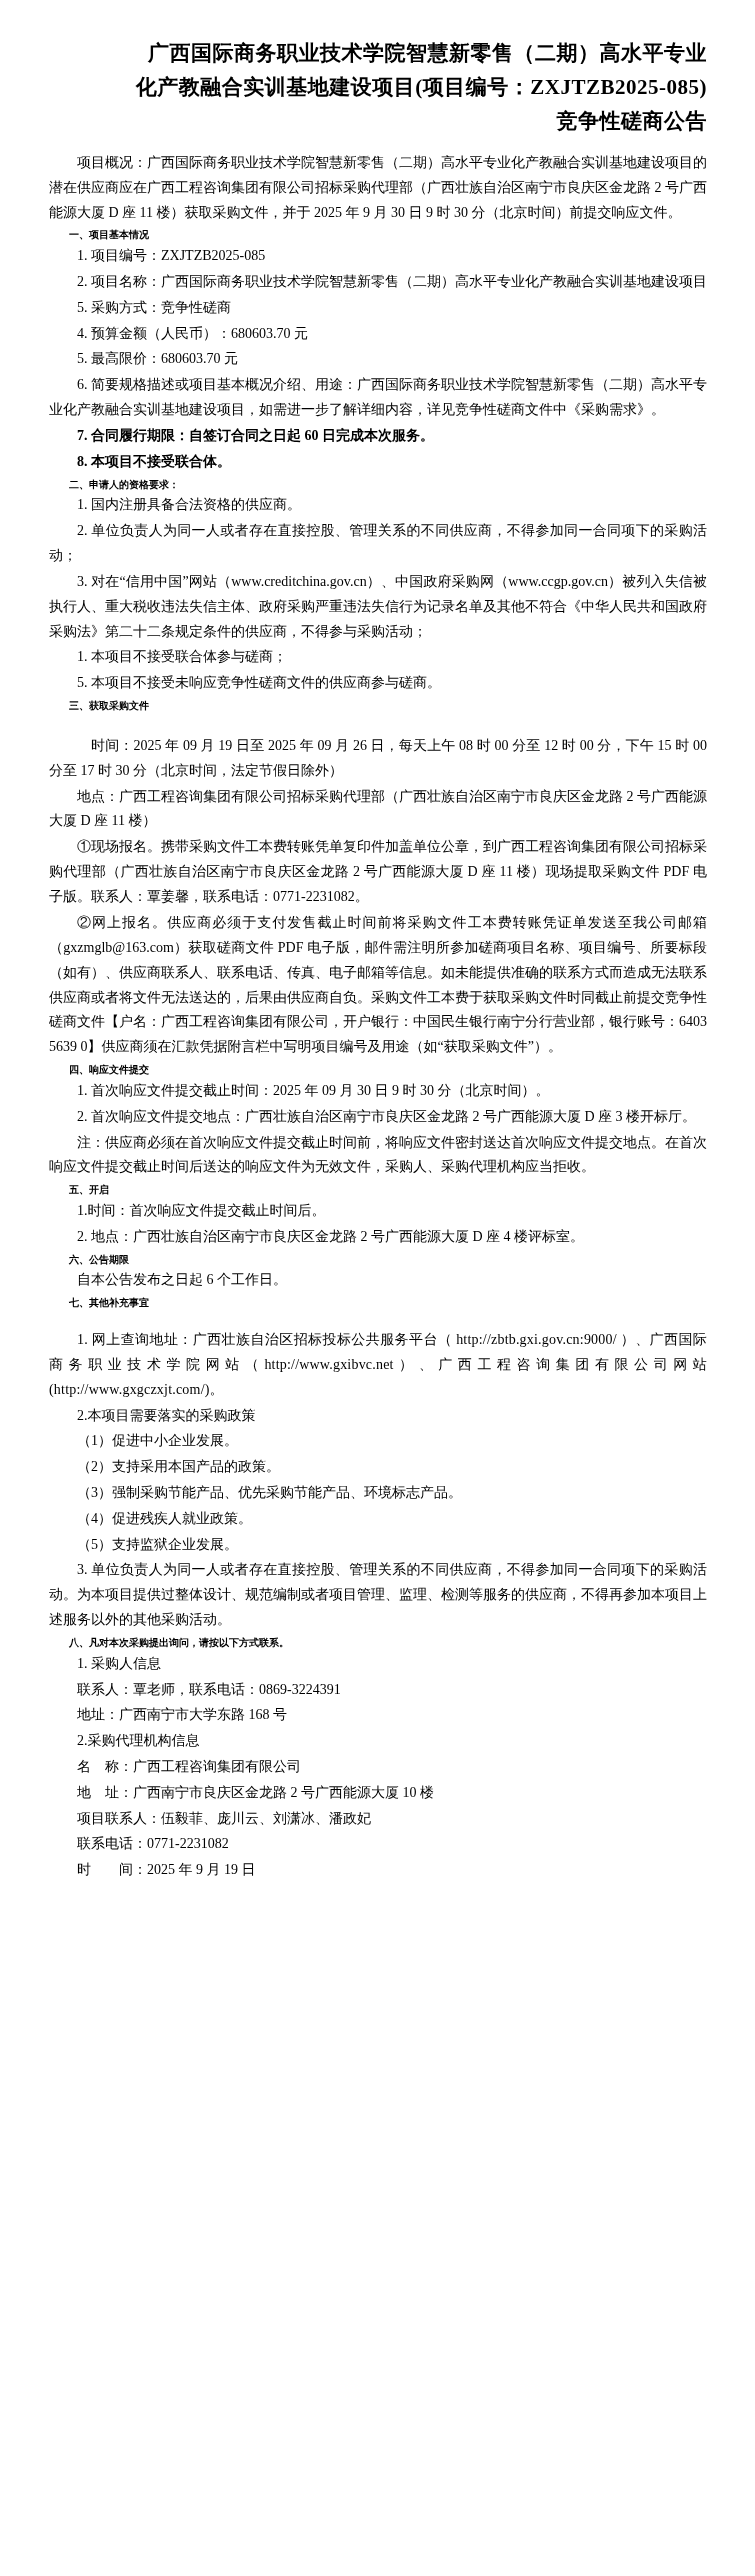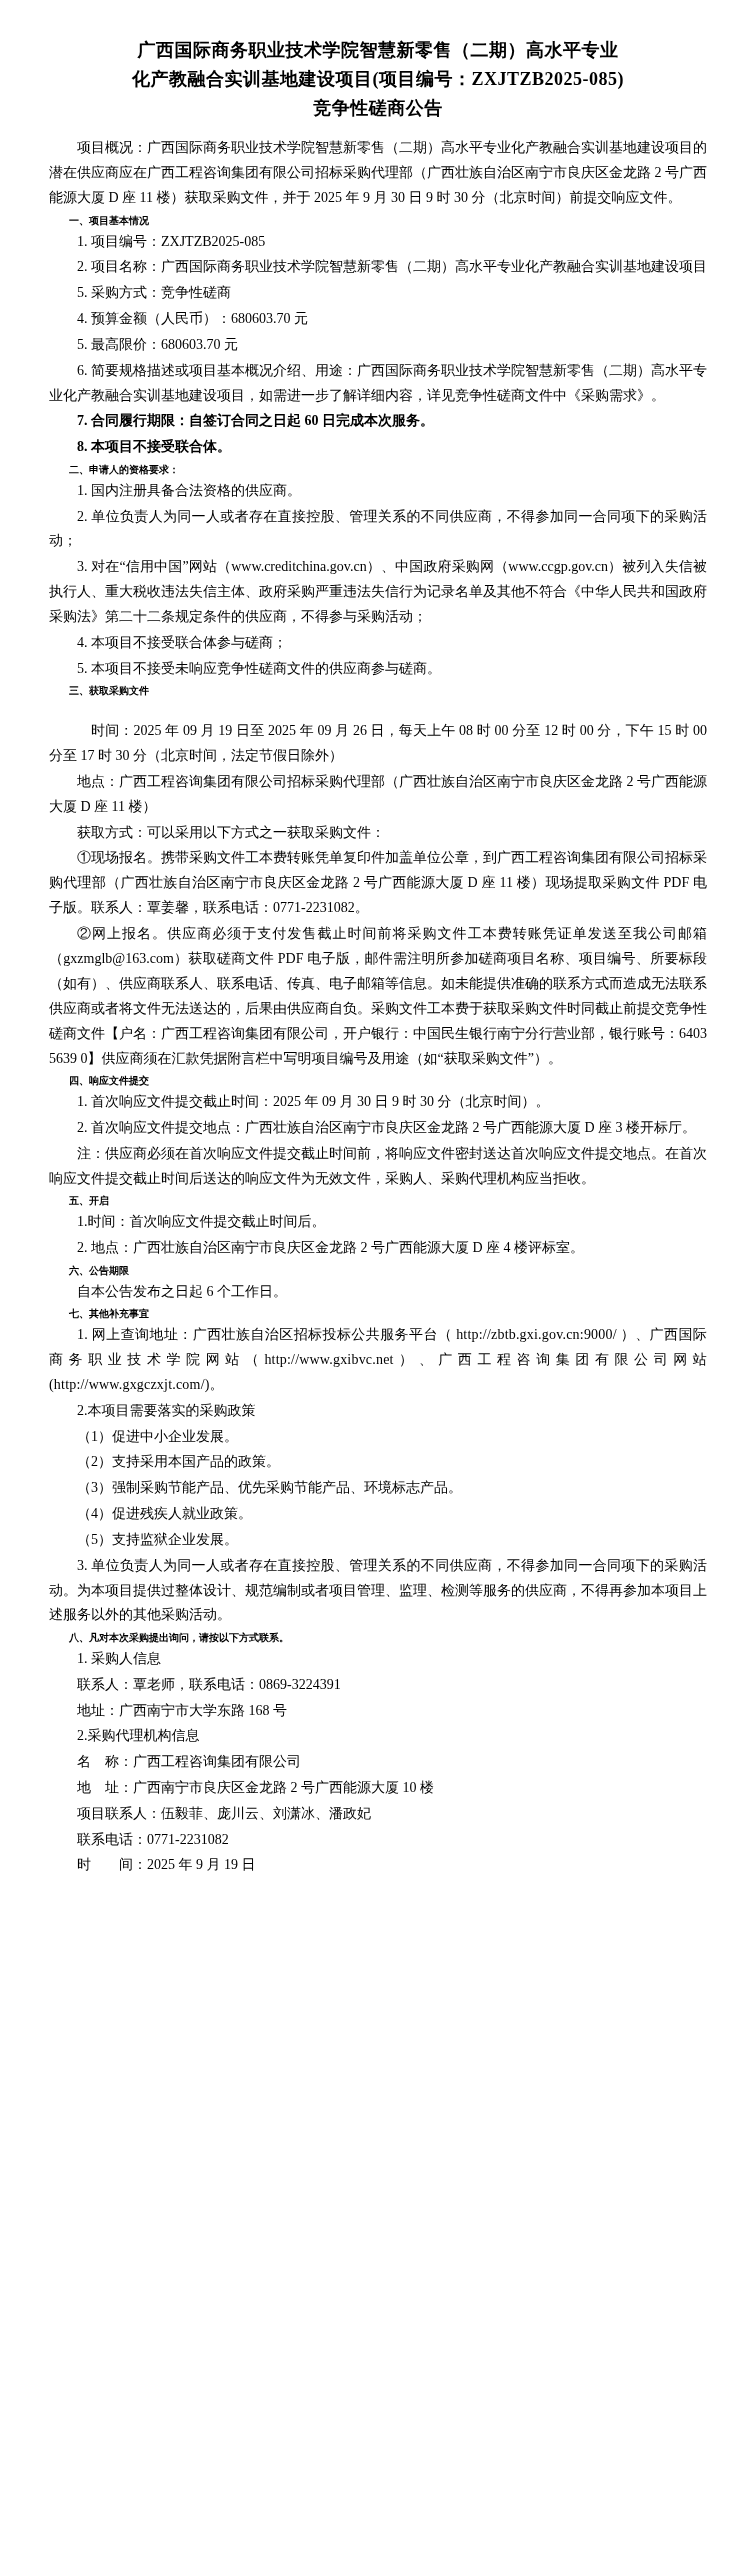--- a/index.html
+++ b/index.html
@@ -13,22 +13,22 @@
     color: #000000;
   }
   .page {
     width: 756px;
     min-height: 2576px;
     box-sizing: border-box;
     padding: 28px 49px 38px 49px;
     background: #fff;
   }
   .title {
-    text-align: center;
-    font-size: 18px;
+    text-align: right;
+    font-size: 21px;
     font-weight: bold;
     line-height: 1.62;
     letter-spacing: 0.5px;
     margin: 7.6px 0 13.2px 0;
   }
   .title-line {
     display: block;
   }
   .para {
     font-size: 14px;
@@ -47,20 +47,21 @@
     font-weight: bold;
     text-indent: 2em;
     margin: 0;
   }
   .indent3 {
     text-indent: 3em;
     margin-top: 19px;
   }
   .nowrap-spread {
     letter-spacing: 0.2px;
+    margin-top: 16px;
   }
 </style>
 </head>
 <body>
 
 <div class="page">
 
   <div class="title">
     <span class="title-line">广西国际商务职业技术学院智慧新零售（二期）高水平专业</span>
     <span class="title-line">化产教融合实训基地建设项目(项目编号：ZXJTZB2025-085)</span>
@@ -76,27 +77,26 @@
   <p class="para">4. 预算金额（人民币）：680603.70 元</p>
   <p class="para">5. 最高限价：680603.70 元</p>
   <p class="para">6. 简要规格描述或项目基本概况介绍、用途：广西国际商务职业技术学院智慧新零售（二期）高水平专业化产教融合实训基地建设项目，如需进一步了解详细内容，详见竞争性磋商文件中《采购需求》。</p>
   <p class="para bold">7. 合同履行期限：自签订合同之日起 60 日完成本次服务。</p>
   <p class="para bold">8. 本项目不接受联合体。</p>
 
   <p class="section-head">二、申请人的资格要求：</p>
   <p class="para">1. 国内注册具备合法资格的供应商。</p>
   <p class="para">2. 单位负责人为同一人或者存在直接控股、管理关系的不同供应商，不得参加同一合同项下的采购活动；</p>
   <p class="para">3. 对在“信用中国”网站（www.creditchina.gov.cn）、中国政府采购网（www.ccgp.gov.cn）被列入失信被执行人、重大税收违法失信主体、政府采购严重违法失信行为记录名单及其他不符合《中华人民共和国政府采购法》第二十二条规定条件的供应商，不得参与采购活动；</p>
-  <p class="para">4. 本项目不接受联合体参与磋商；</p>
+  <p class="para">1. 本项目不接受联合体参与磋商；</p>
   <p class="para">5. 本项目不接受未响应竞争性磋商文件的供应商参与磋商。</p>
 
   <p class="section-head">三、获取采购文件</p>
   <p class="para indent3">时间：2025 年 09 月 19 日至 2025 年 09 月 26 日，每天上午 08 时 00 分至 12 时 00 分，下午 15 时 00 分至 17 时 30 分（北京时间，法定节假日除外）</p>
   <p class="para">地点：广西工程咨询集团有限公司招标采购代理部（广西壮族自治区南宁市良庆区金龙路 2 号广西能源大厦 D 座 11 楼）</p>
-  <p class="para">获取方式：可以采用以下方式之一获取采购文件：</p>
   <p class="para">①现场报名。携带采购文件工本费转账凭单复印件加盖单位公章，到广西工程咨询集团有限公司招标采购代理部（广西壮族自治区南宁市良庆区金龙路 2 号广西能源大厦 D 座 11 楼）现场提取采购文件 PDF 电子版。联系人：覃姜馨，联系电话：0771-2231082。</p>
   <p class="para">②网上报名。供应商必须于支付发售截止时间前将采购文件工本费转账凭证单发送至我公司邮箱（gxzmglb@163.com）获取磋商文件 PDF 电子版，邮件需注明所参加磋商项目名称、项目编号、所要标段（如有）、供应商联系人、联系电话、传真、电子邮箱等信息。如未能提供准确的联系方式而造成无法联系供应商或者将文件无法送达的，后果由供应商自负。采购文件工本费于获取采购文件时同截止前提交竞争性磋商文件【户名：广西工程咨询集团有限公司，开户银行：中国民生银行南宁分行营业部，银行账号：6403 5639 0】供应商须在汇款凭据附言栏中写明项目编号及用途（如“获取采购文件”）。</p>
 
   <p class="section-head">四、响应文件提交</p>
   <p class="para">1. 首次响应文件提交截止时间：2025 年 09 月 30 日 9 时 30 分（北京时间）。</p>
   <p class="para">2. 首次响应文件提交地点：广西壮族自治区南宁市良庆区金龙路 2 号广西能源大厦 D 座 3 楼开标厅。</p>
   <p class="para">注：供应商必须在首次响应文件提交截止时间前，将响应文件密封送达首次响应文件提交地点。在首次响应文件提交截止时间后送达的响应文件为无效文件，采购人、采购代理机构应当拒收。</p>
 
   <p class="section-head">五、开启</p>
   <p class="para">1.时间：首次响应文件提交截止时间后。</p>

